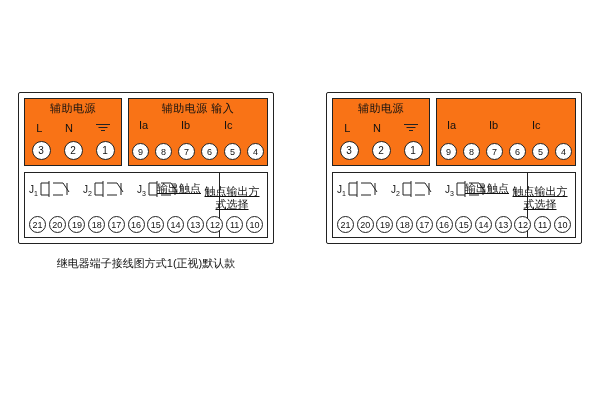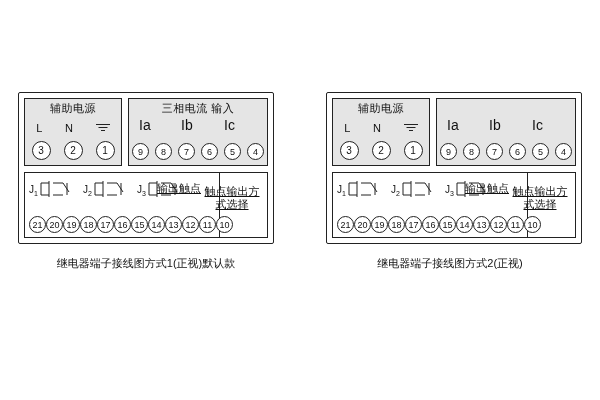--- a/index.html
+++ b/index.html
@@ -33,21 +33,21 @@
   
   .top-row{
     position:absolute;left:6px;top:6px;right:6px;height:68px;
     display:flex;
     gap:6px;
   }
   .panel{
     border:1px solid #222;
     position:relative;
     box-sizing:border-box;
-    background:#e5e5e5;
+    background:#f97316;
   }
   .panel.aux{width:98px;}
   .panel.cur{flex:1;}
 
   .panel-title{
     position:absolute;left:0;right:0;top:3px;
     text-align:center;
     font-size:11px;
     letter-spacing:0.5px;
     line-height:13px;
@@ -77,21 +77,21 @@
     display:flex;align-items:center;justify-content:center;
     font-size:10px;line-height:10px;background:#fff;
   }
   .circ.sm{width:15px;height:15px;font-size:9px;}
 
   
   .i-labels{
     position:absolute;left:0;right:0;top:22px;height:12px;
   }
   .i-lab{
-    position:absolute;font-size:14px;line-height:8px;
+    position:absolute;font-size:11px;line-height:8px;
   }
 
   
   .bot-row{
     position:absolute;left:6px;top:80px;right:6px;bottom:6px;
     border:1px solid #222;
     box-sizing:border-box;
   }
   .bot-inner{position:absolute;left:0;top:0;right:0;bottom:0;}
 
@@ -109,21 +109,21 @@
   .j-lab sub{font-size:7px;}
 
   
   .sym{
     position:absolute;top:6px;width:36px;height:20px;
   }
   .sym svg{display:block;}
 
   .bot-circles{
     position:absolute;left:4px;right:4px;bottom:4px;height:17px;
-    display:flex;justify-content:flex-start;align-items:center;
+    display:flex;justify-content:space-between;align-items:center;
   }
 
   
   .caption{
     position:absolute;
     top:256px;
     width:300px;
     text-align:center;
     font-size:11px;
     line-height:14px;
@@ -162,21 +162,21 @@
             </span>
         </div>
         <div class="circle-row">
           <div class="circ">3</div>
           <div class="circ">2</div>
           <div class="circ">1</div>
         </div>
       </div>
 
       <div class="panel cur">
-        <div class="panel-title">三相电流 输入</div>
+        <div class="panel-title">辅助电源 输入</div>
         <div class="i-labels">
           <span class="i-lab" style="left:10px;">Ia</span>
           <span class="i-lab" style="left:52px;">Ib</span>
           <span class="i-lab" style="left:95px;">Ic</span>
         </div>
         <div class="circle-row">
           <div class="circ sm">9</div>
           <div class="circ sm">8</div>
           <div class="circ sm">7</div>
           <div class="circ sm">6</div>
@@ -316,16 +316,15 @@
           <div class="circ sm">13</div>
           <div class="circ sm">12</div>
           <div class="circ sm">11</div>
           <div class="circ sm">10</div>
         </div>
       </div>
     </div>
   </div>
 
   <div class="caption left">继电器端子接线图方式1(正视)默认款</div>
-  <div class="caption right">继电器端子接线图方式2(正视)</div>
 
 
 </div>
 
 </body></html>

